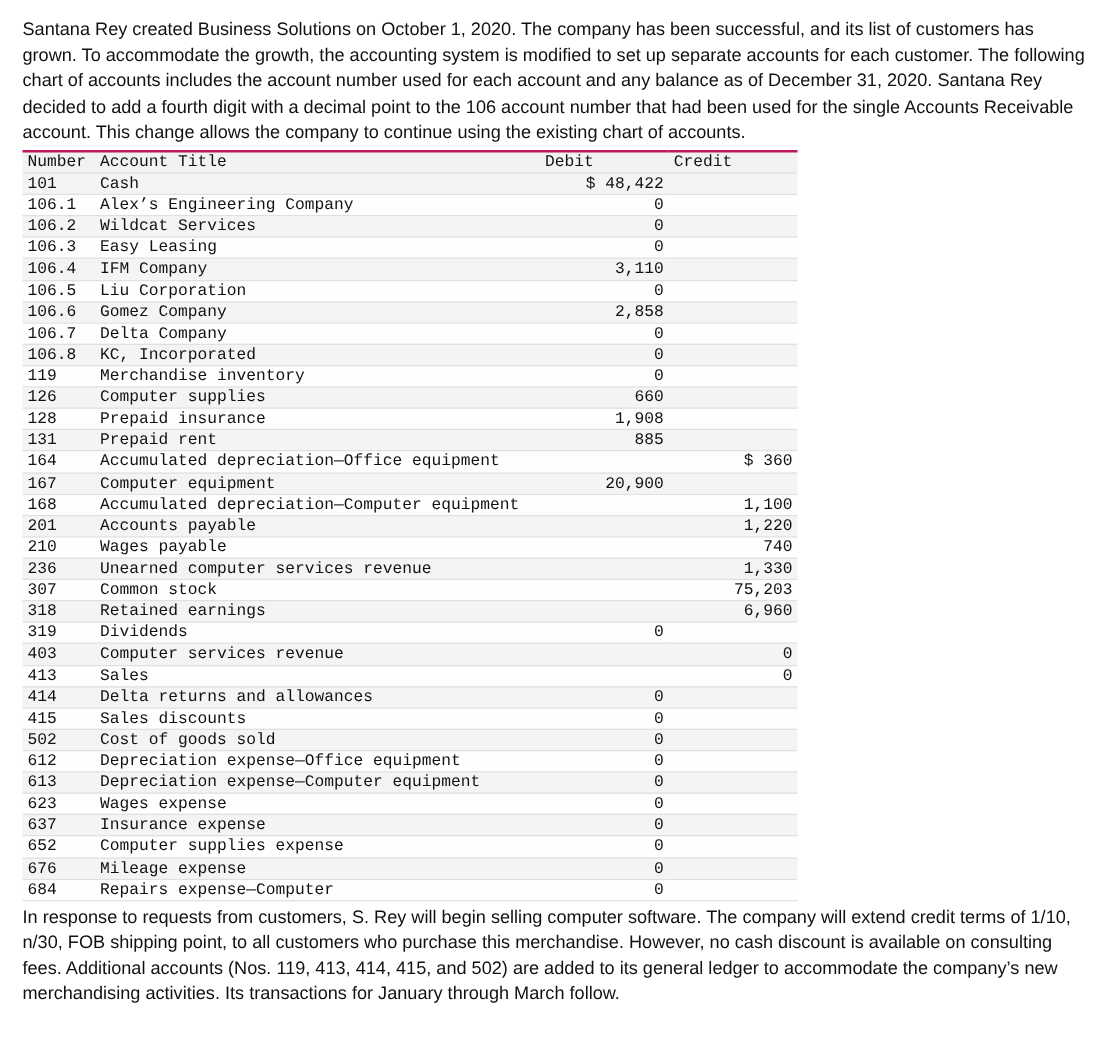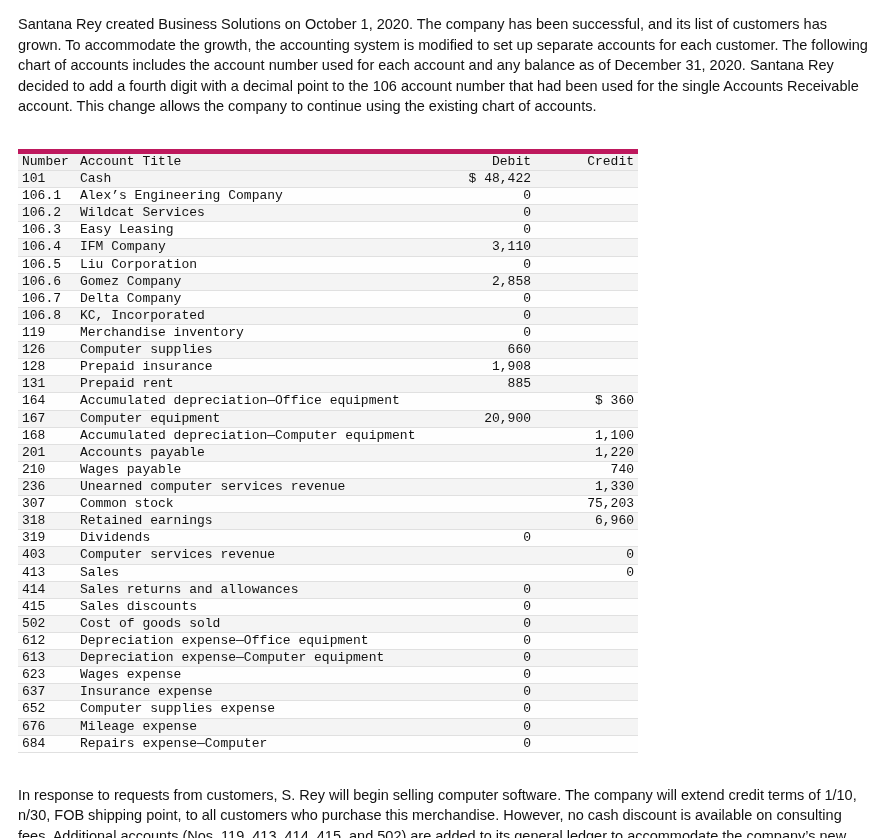--- a/index.html
+++ b/index.html
@@ -13,39 +13,39 @@
     box-sizing:border-box;
     background:#fff;
   }
   .intro,.outro{max-width:854px}
   .coa{
     width:620px;
     border-collapse:collapse;
     font-family:"Courier New",Courier,monospace;
     font-size:13px;
     line-height:1.24;
-    margin:32px 0;
-    border-top:5px solid #be185d;
+    margin:3px 0;
+    border-top:2px solid #be185d;
   }
   .coa td,.coa th{
     padding:0 4px;
     height:16px;
     border-bottom:1px solid #e0e0e0;
     white-space:nowrap;
   }
   .coa th{
     font-weight:400;
     text-align:left;
     background:#f2f2f2;
   }
   .num{width:50px}
   .title{width:auto}
   .debit,.credit{width:95px;text-align:right}
   .coa th.titlehdr{text-align:left}
-  .coa th.debithdr,.coa th.credithdr{text-align:right}
+  .coa th.debithdr,.coa th.credithdr{text-align:left}
   .coa tbody tr:nth-child(odd) td{background:#f4f4f4}
   .coa tbody tr:nth-child(even) td{background:#fefefe}
 </style>
 </head>
 <body>
 
 <div class="intro">Santana Rey created Business Solutions on October 1, 2020. The company has been successful, and its list of customers has grown. To accommodate the growth, the accounting system is modified to set up separate accounts for each customer. The following chart of accounts includes the account number used for each account and any balance as of December 31, 2020. Santana Rey decided to add a fourth digit with a decimal point to the 106 account number that had been used for the single Accounts Receivable account. This change allows the company to continue using the existing chart of accounts.</div>
 
 <table class="coa">
   <thead>
@@ -196,21 +196,21 @@
         <td class="credit">0</td>
       </tr>
       <tr>
         <td class="num">413</td>
         <td class="title">Sales</td>
         <td class="debit"></td>
         <td class="credit">0</td>
       </tr>
       <tr>
         <td class="num">414</td>
-        <td class="title">Sales returns and allowances</td>
+        <td class="title">Delta returns and allowances</td>
         <td class="debit">0</td>
         <td class="credit"></td>
       </tr>
       <tr>
         <td class="num">415</td>
         <td class="title">Sales discounts</td>
         <td class="debit">0</td>
         <td class="credit"></td>
       </tr>
       <tr>

